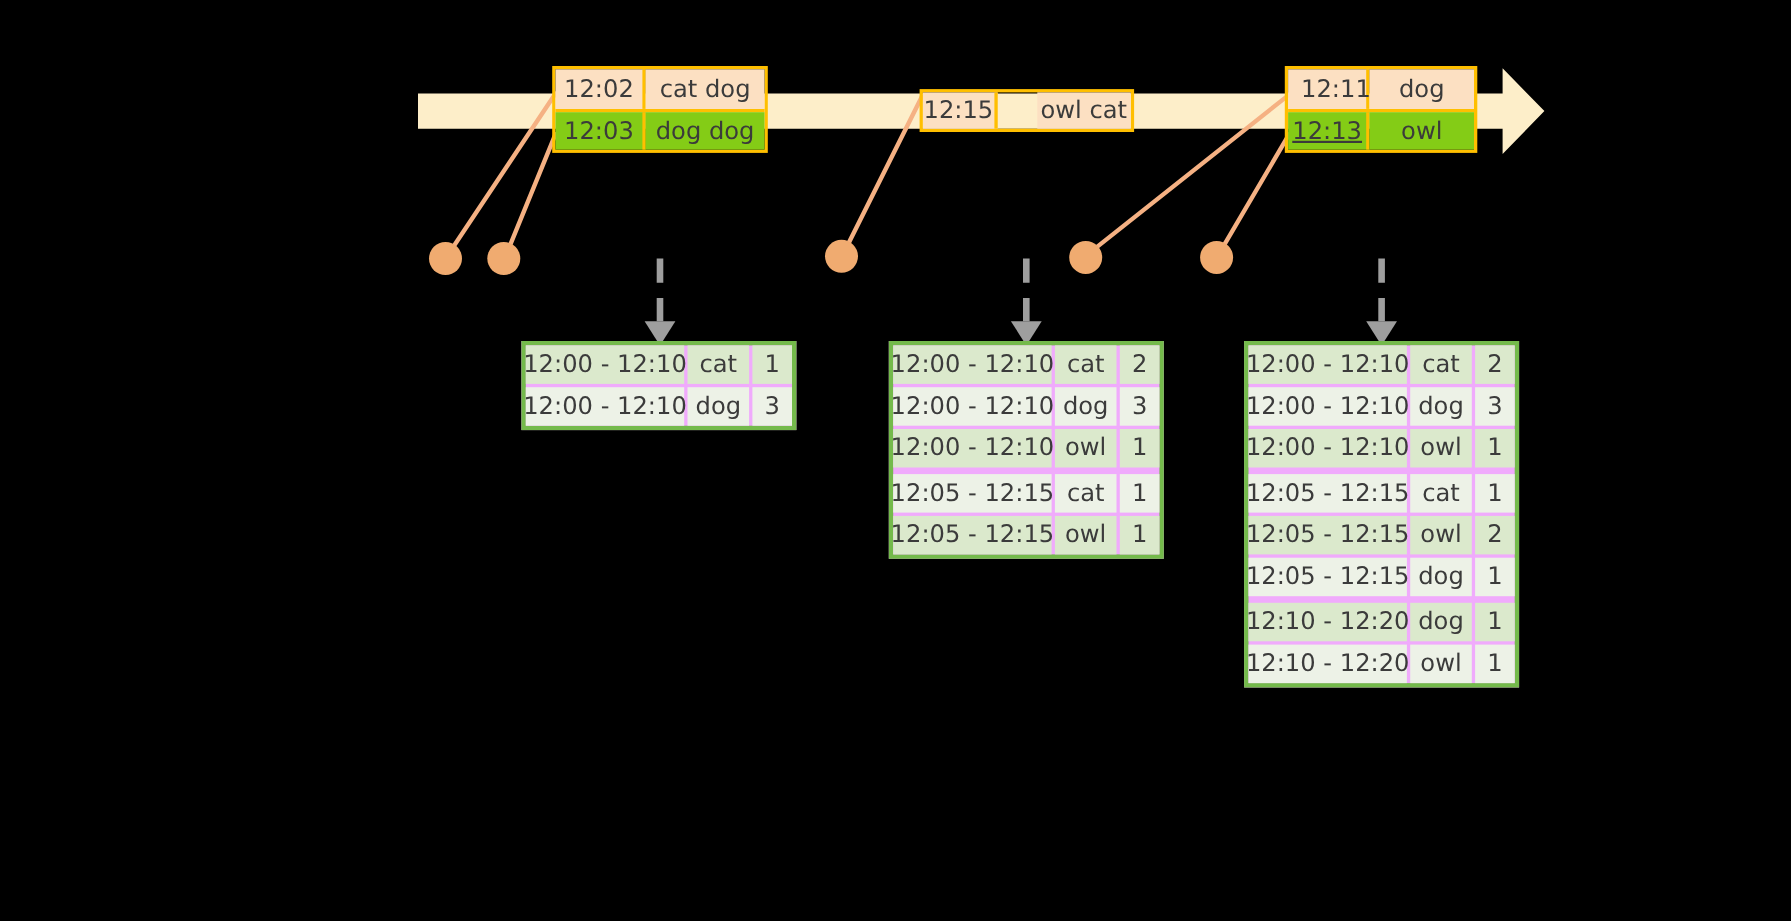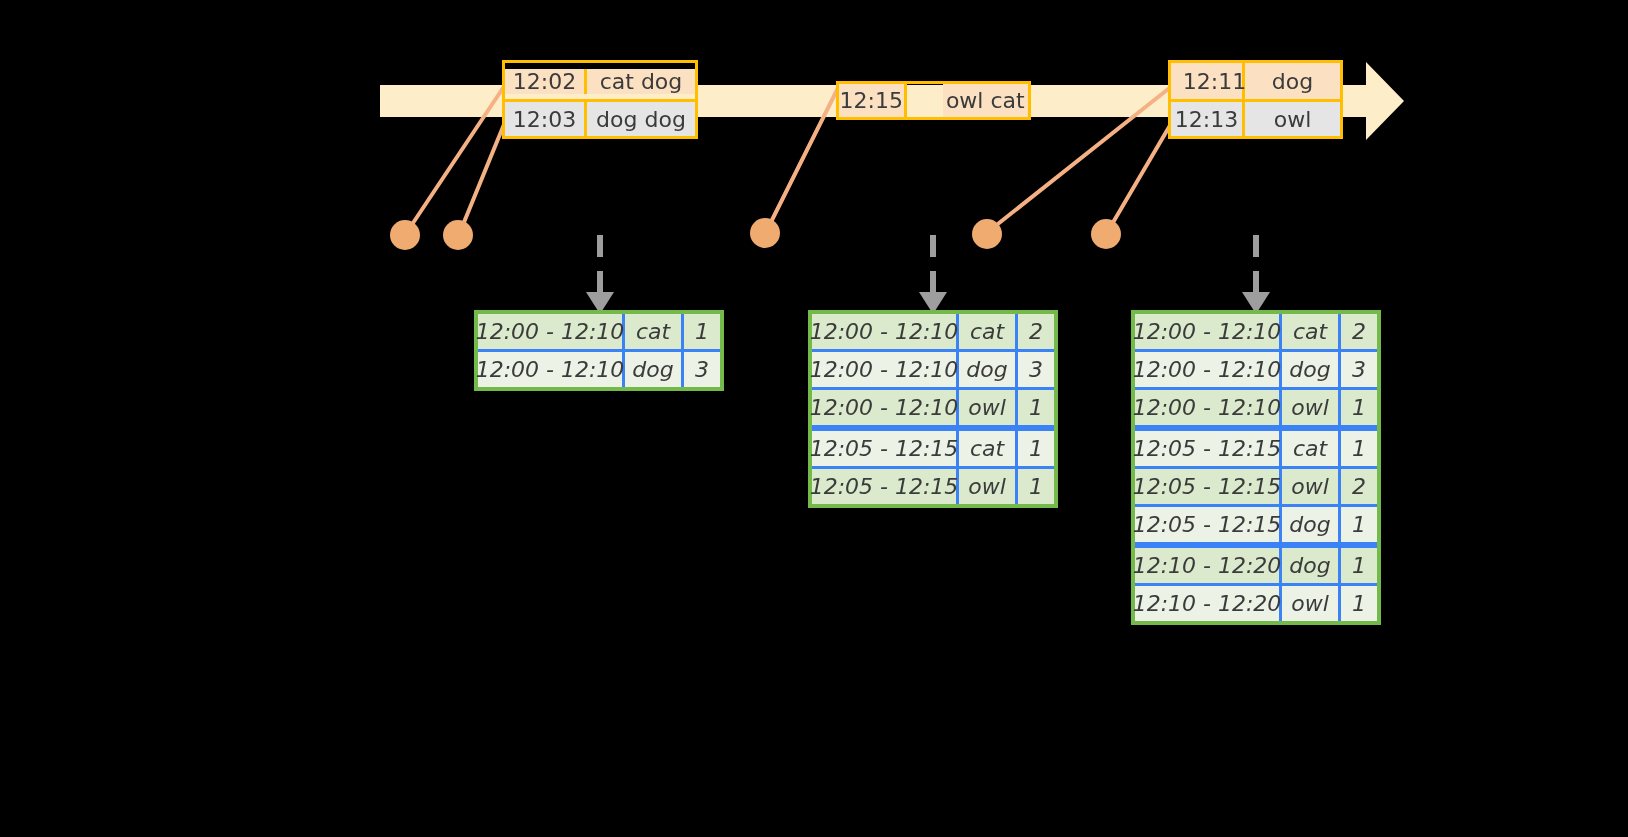--- a/index.html
+++ b/index.html
@@ -11,25 +11,25 @@
   .timeline-svg{position:absolute;left:0;top:0;width:1628px;height:837px;pointer-events:none;}
 
   
   .evt-box{position:absolute;border:3px solid #ffbf00;box-sizing:border-box;}
   .evt-row{display:flex;box-sizing:border-box;}
   .evt-row + .evt-row{border-top:3px solid #ffbf00;}
   .evt-cell{box-sizing:border-box;display:flex;align-items:center;justify-content:center;
             color:#3b3b3b;font-size:22px;white-space:nowrap;}
   .evt-time{border-right:3px solid #ffbf00;}
   .shade-a .evt-cell{background:#fce0c2;}
-  .shade-b .evt-cell{background:#e5e5e5;}
+  .shade-b .evt-cell{background:#84cc16;}
 
   
-  .gtable{position:absolute;border:4px solid #74ba4b;box-sizing:border-box;background:#3b82f6;
-          display:flex;flex-direction:column;gap:3px;padding:0;font-style:italic;}
+  .gtable{position:absolute;border:4px solid #74ba4b;box-sizing:border-box;background:#f0abfc;
+          display:flex;flex-direction:column;gap:3px;padding:0;}
   .grow{display:flex;gap:3px;box-sizing:border-box;}
   .grow.sep{margin-top:3px;}
   .gcell{box-sizing:border-box;display:flex;align-items:center;justify-content:center;
          color:#3b3b3b;font-size:22px;white-space:nowrap;height:35px;}
   .rA .gcell{background:#dbe9cc;}
   .rB .gcell{background:#edf2e7;}
 </style>
 </head>
 <body>
 
@@ -61,21 +61,21 @@
       <line x1="600" y1="235" x2="600" y2="292" stroke-dasharray="22 14"></line>
       <path d="M586,292 L614,292 L600,314 Z" stroke="none"></path>
       <line x1="933" y1="235" x2="933" y2="292" stroke-dasharray="22 14"></line>
       <path d="M919,292 L947,292 L933,314 Z" stroke="none"></path>
       <line x1="1256" y1="235" x2="1256" y2="292" stroke-dasharray="22 14"></line>
       <path d="M1242,292 L1270,292 L1256,314 Z" stroke="none"></path>
     </g>
   </svg>
 
   <div class="evt-box" style="left:502px;top:60px;width:196px;height:79px;">
-    <div class="evt-row shade-a" style="height:36px;align-items:center;">
+    <div class="evt-row shade-a" style="height:36px;">
       <div class="evt-cell evt-time" style="width:82px;">12:02</div>
       <div class="evt-cell" style="width:108px;">cat dog</div>
     </div>
     <div class="evt-row shade-b" style="height:37px;">
       <div class="evt-cell evt-time" style="width:82px;">12:03</div>
       <div class="evt-cell" style="width:108px;">dog dog</div>
     </div>
   </div>
 
   <div class="evt-box" style="left:836px;top:81px;width:195px;height:39px;">
@@ -84,21 +84,21 @@
       <div class="evt-cell" style="width:106px;margin-left:36px;">owl cat</div>
     </div>
   </div>
 
   <div class="evt-box" style="left:1168px;top:60px;width:175px;height:79px;">
     <div class="evt-row shade-a" style="height:36px;">
       <div class="evt-cell evt-time" style="width:74px;padding-left:16px;">12:11</div>
       <div class="evt-cell" style="width:95px;">dog</div>
     </div>
     <div class="evt-row shade-b" style="height:37px;">
-      <div class="evt-cell evt-time" style="width:74px;">12:13</div>
+      <div class="evt-cell evt-time" style="width:74px;text-decoration:underline;">12:13</div>
       <div class="evt-cell" style="width:95px;">owl</div>
     </div>
   </div>
 
   <div class="gtable" style="left:474px;top:310px;">
       <div class="grow rA">
         <div class="gcell" style="width: 144px;">12:00 - 12:10</div>
         <div class="gcell" style="width: 56px;">cat</div>
         <div class="gcell" style="width: 36px;">1</div>
       </div>

